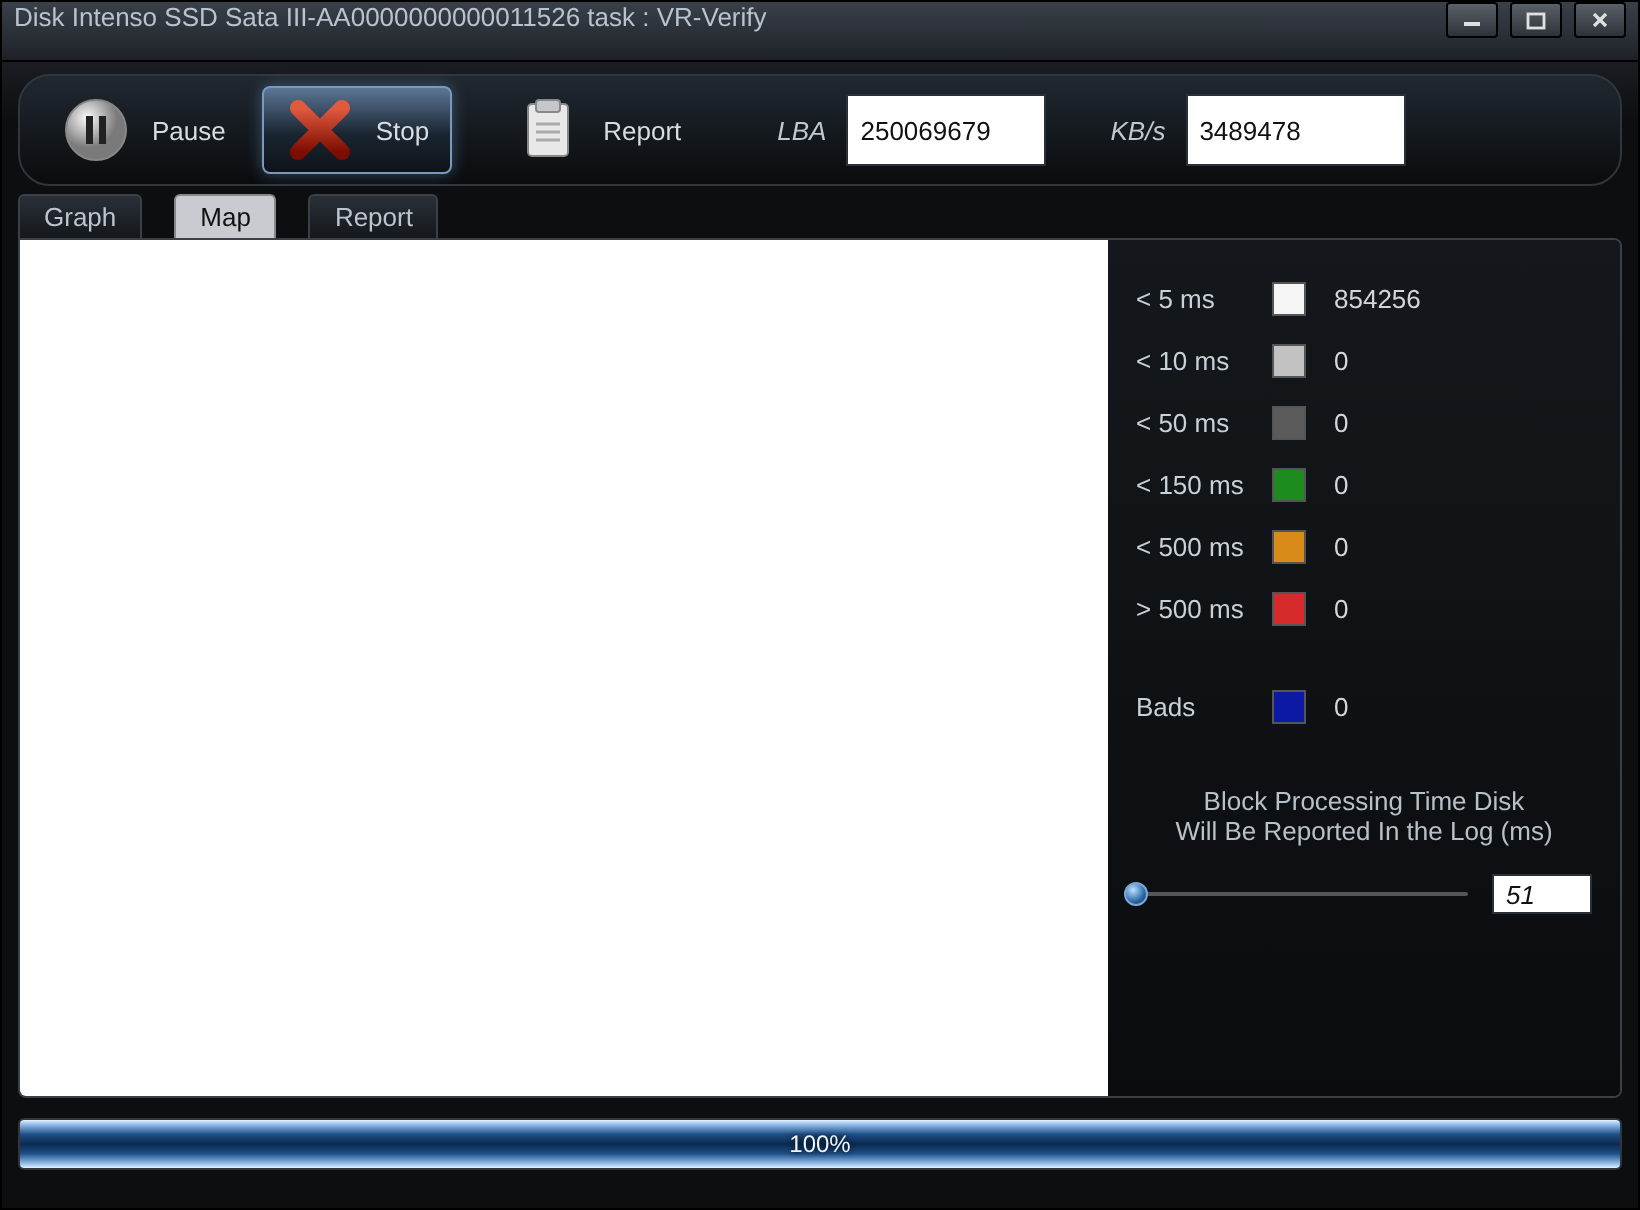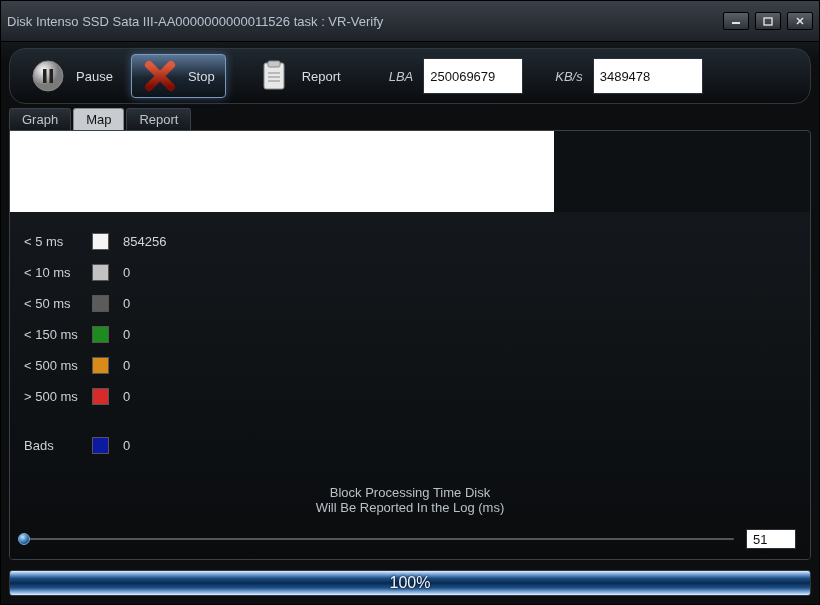--- a/index.html
+++ b/index.html
@@ -12,22 +12,22 @@
     overflow: hidden;
   }
   .window {
     width: 820px; height: 605px;
     background: linear-gradient(180deg, #2a3038 0%, #1a1d22 30px, #0c0e10 60px);
     border: 1px solid #000;
     position: relative;
   }
   
   .titlebar {
-    height: 41px;
-    display: flex; align-items: center;
+    height: 30px;
+    display: flex; align-items: flex-start;
     padding: 0 6px;
     background: linear-gradient(180deg, #3a4048 0%, #1e2228 100%);
     border-bottom: 1px solid #000;
   }
   .title-text { color: #b8c3d0; font-size: 13px; flex: 1; white-space: nowrap; }
   .win-controls { display: flex; gap: 6px; }
   .win-btn {
     width: 26px; height: 18px;
     background: linear-gradient(180deg, #5a6068 0%, #2e3238 100%);
     border: 1px solid #000;
@@ -66,21 +66,21 @@
   .field-group { display:flex; align-items:center; gap:10px; margin-left: 30px; }
   .field-label { color:#c0c8d0;font-style:italic; }
   .text-field {
     background:#fff; color:#111; border:1px solid #2a3038;
     height: 36px; padding: 2px 6px; font-size: 13px;
     width: 100px;
   }
   
   .tabs-row {
     display:flex; align-items:flex-end;
-    margin: 0 8px; height: 22px;
+    margin: 0 8px; height: 22px; gap: 14px;
   }
   .tab {
     padding: 3px 12px 3px 12px;
     background: linear-gradient(180deg, #2a3038, #14171b);
     color:#bcc4cc;
     border:1px solid #3a4048; border-bottom:none;
     border-radius: 3px 3px 0 0;
     margin-right: 2px;
     cursor:pointer;
     font-size: 13px;
@@ -91,21 +91,20 @@
   }
   
   .content-frame {
     margin: 0 8px 0 8px;
     border:1px solid #3a4048;
     border-radius: 0 4px 4px 4px;
     background: #0e1114;
     height: 430px;
     display:flex;
     overflow:hidden;
-    flex-direction:column;
   }
   .map-area {
     background:#fff;
     width: 544px; height: 100%;
   }
   .legend-area {
     flex:1;
     background: linear-gradient(180deg, #14181c 0%, #0a0c0e 100%);
     padding: 14px 14px 10px 14px;
     color:#d0d6dc;
@@ -138,21 +137,21 @@
   }
   .slider-thumb {
     position:absolute; left:0%; top:50%;
     width:12px; height:12px; margin-top:-6px; margin-left:-6px;
     border-radius:50%;
     background: radial-gradient(circle at 35% 30%, #bfe2ff, #2b6aa8 60%, #0e2a44);
     border:1px solid #7aa8d8;
   }
   .slider-value {
     background:#fff; color:#111; border:1px solid #2a3038;
-    height:20px; width:50px; padding:2px 6px; font-size:13px;
+    height:20px; width:50px; padding:2px 6px; font-size:13px;font-style:italic;
   }
   
   .progress-wrap {
     margin: 10px 8px 0 8px;
     height: 26px;
     background:#0a0c0e;
     border:1px solid #30363c;
     border-radius:3px;
     position:relative;
     overflow:hidden;
@@ -160,21 +159,21 @@
   .progress-fill {
     position:absolute; inset:0;
     background: linear-gradient(180deg,
       #e8f2ff 0%, #9cc4f0 8%,
       #1d4f86 30%, #0a2a50 50%,
       #1d4f86 70%, #9cc4f0 92%, #e8f2ff 100%);
   }
   .progress-label {
     position:absolute; inset:0;
     display:flex; align-items:center; justify-content:center;
-    color:#eef4ff; font-size:16px;
+    color:#eef4ff; font-size:12px;
     text-shadow: 0 0 3px #000;
   }
 </style>
 </head>
 <body>
 
 <div class="window">
 
   <div class="titlebar">
     <span class="title-text">Disk Intenso SSD Sata III-AA0000000000011526   task : VR-Verify</span>

